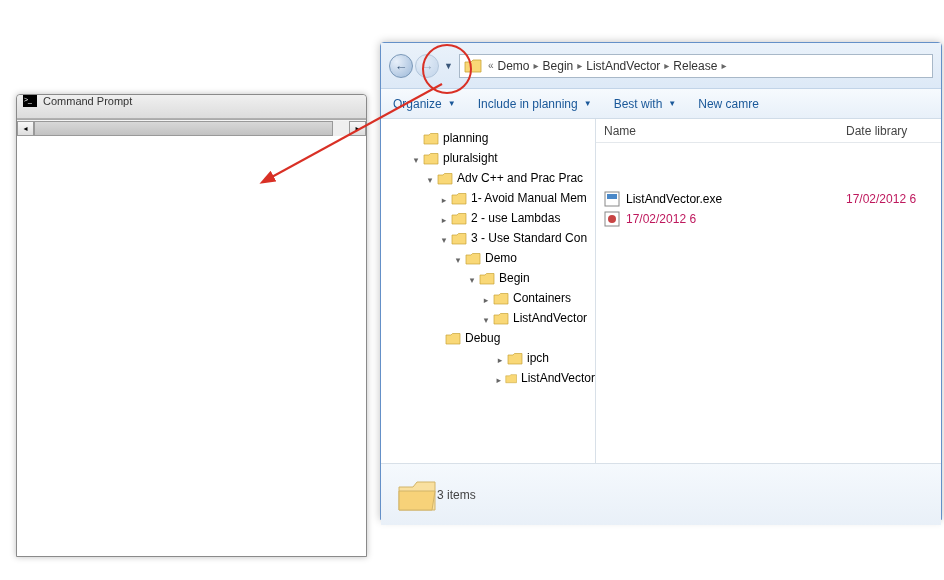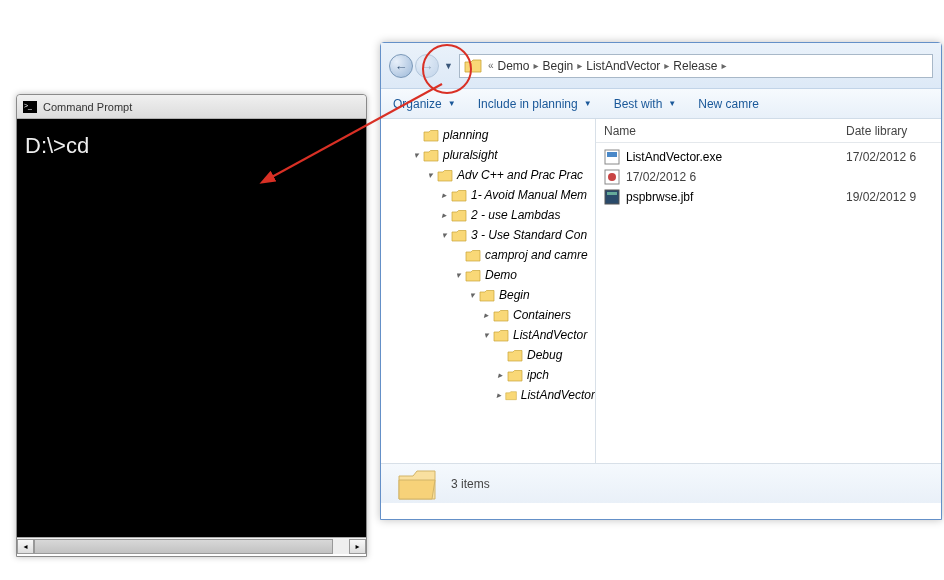--- a/index.html
+++ b/index.html
@@ -1,20 +1,20 @@
 <!DOCTYPE html>
 <html><head>
 <meta charset="utf-8">
 <style>
 * { margin: 0; padding: 0; box-sizing: border-box; font-family: 'Segoe UI', Tahoma, sans-serif; }
 body { background: #fff; width: 944px; height: 580px; position: relative; overflow: hidden; }
 
 
 .cmd-window { position: absolute; left: 16px; top: 94px; width: 351px; height: 463px; border: 1px solid #8a8a8a; background: #fff; border-radius: 4px 4px 0 0; box-shadow: 0 0 6px rgba(0,0,0,0.25); }
-.cmd-titlebar { height: 24px; background: linear-gradient(#f0f0f0,#dcdcdc); display: flex; align-items: center; padding: 0 6px; border-bottom: 1px solid #b0b0b0; border-radius: 4px 4px 0 0; }
+.cmd-titlebar { height: 24px; background: linear-gradient(#f0f0f0,#dcdcdc); display: flex; padding: 0 6px; border-bottom: 1px solid #b0b0b0; border-radius: 4px 4px 0 0; }
 .cmd-icon { width: 14px; height: 12px; background: #000; margin-right: 6px; position: relative; }
 .cmd-icon::after { content: ">_"; color: #fff; font-size: 7px; position: absolute; left: 1px; top: 0; line-height: 10px; }
 .cmd-title { font-size: 11px; color: #333; }
 .cmd-body { background: #000; height: 418px; color: #eee; font-family: 'Consolas','Lucida Console',monospace; font-size: 22px; padding: 14px 8px 8px 8px; overflow: hidden; }
 .cmd-scrollbar { height: 17px; background: linear-gradient(#f5f5f5,#e2e2e2); border-top: 1px solid #aaa; display: flex; align-items: center; }
 .cmd-sb-btn { width: 17px; height: 15px; background: linear-gradient(#f8f8f8,#ddd); border: 1px solid #999; display: flex; align-items: center; justify-content: center; font-size: 8px; }
 .cmd-sb-track { flex: 1; height: 15px; background: #efefef; position: relative; }
 .cmd-sb-thumb { position: absolute; left: 0; top: 0; width: 95%; height: 15px; background: linear-gradient(#d8d8d8,#c2c2c2); border: 1px solid #999; }
 
 
@@ -29,55 +29,52 @@
 .addr-sep { margin: 0 2px; color: #666; font-size: 10px; }
 .addr-crumb { color: #333; padding: 0 2px; }
 
 .toolbar { height: 30px; background: linear-gradient(#f6fafe,#e8f0f9); border-bottom: 1px solid #d0dce8; display: flex; align-items: center; padding: 0 12px; gap: 22px; overflow: hidden; }
 .tool-item { font-size: 12px; color: #1a5899; display: flex; align-items: center; gap: 4px; white-space: nowrap; }
 .tool-item.first { color: #1a5899; }
 .tool-drop { font-size: 8px; margin-left: 2px; }
 
 .exp-body { display: flex; height: 344px; }
 .tree { width: 215px; border-right: 1px solid #d8e0e8; overflow: hidden; padding: 6px 0 6px 0; font-size: 12px; }
-.tree-item { display: flex; align-items: center; height: 20px; padding-left: 8px; cursor: default; white-space: nowrap; font-style: italic; }
+.tree-item { display: flex; align-items: flex-end; height: 20px; padding-left: 8px; cursor: default; white-space: nowrap; }
 .tree-toggle { width: 10px; font-size: 9px; color: #666; display: inline-flex; justify-content: center; }
 .folder-icon { width: 16px; height: 13px; margin: 0 4px 0 2px; display: inline-block; }
 
 .list { flex: 1; overflow: hidden; }
 .list-header { height: 24px; border-bottom: 1px solid #e4e8ec; display: flex; align-items: center; font-size: 12px; color: #444; }
 .list-col-name { padding-left: 8px; width: 250px; }
 .list-col-date { }
-.list-rows { padding: 4px 0; }
+.list-rows { padding: 4px 0; margin-top: 42px; }
 .list-row { display: flex; align-items: center; height: 20px; font-size: 12px; }
 .file-icon { width: 16px; height: 16px; margin: 0 6px 0 8px; display: flex; align-items: center; justify-content: center; font-size: 11px; }
 .list-name { width: 220px; }
-.list-date { color: #404040; }
-
-.status { height: 40px; border-top: 1px solid #d8e0e8; background: linear-gradient(#f5f9fd,#e9f0f8); display: flex; align-items: center; padding: 0 16px; gap: 14px; }
+.list-date { color: #be185d; }
+
+.status { height: 62px; border-top: 1px solid #d8e0e8; background: linear-gradient(#f5f9fd,#e9f0f8); display: flex; align-items: center; padding: 0 16px; }
 .status-folder { width: 40px; height: 36px; }
 .status-text { font-size: 12px; color: #444; }
 
 
 .folder-svg { display: block; }
 
 
 .circle { position: absolute; left: 422px; top: 44px; width: 50px; height: 50px; border: 2px solid #d93025; border-radius: 50%; pointer-events: none; }
 .arrow-svg { position: absolute; left: 252px; top: 78px; pointer-events: none; }
 </style>
 </head>
 <body>
 
 <div class="cmd-window">
   <div class="cmd-titlebar">
     <div class="cmd-icon"></div>
     <div class="cmd-title">Command Prompt</div>
-  </div>
-  <div class="cmd-body">
-    <div>D:\&gt;cd</div>
   </div>
   <div class="cmd-scrollbar">
     <div class="cmd-sb-btn">◂</div>
     <div class="cmd-sb-track">
       <div class="cmd-sb-thumb"></div>
     </div>
     <div class="cmd-sb-btn">▸</div>
   </div>
 </div>
 
@@ -162,27 +159,20 @@
           <span>2 - use Lambdas</span>
         </div>
         <div class="tree-item" style="padding-left: 58px;">
           <span class="tree-toggle">▾</span>
           <svg class="folder-icon folder-svg" viewBox="0 0 16 13">
             <path d="M1 3 L6 3 L7.5 1.5 L15 1.5 L15 12 L1 12 Z" fill="#f9d877" stroke="#c9a536" stroke-width="0.7"></path>
           </svg>
           <span>3 - Use Standard Con</span>
         </div>
         <div class="tree-item" style="padding-left: 72px;">
-          <span class="tree-toggle"></span>
-          <svg class="folder-icon folder-svg" viewBox="0 0 16 13">
-            <path d="M1 3 L6 3 L7.5 1.5 L15 1.5 L15 12 L1 12 Z" fill="#f9d877" stroke="#c9a536" stroke-width="0.7"></path>
-          </svg>
-          <span>camproj and camre</span>
-        </div>
-        <div class="tree-item" style="padding-left: 72px;">
           <span class="tree-toggle">▾</span>
           <svg class="folder-icon folder-svg" viewBox="0 0 16 13">
             <path d="M1 3 L6 3 L7.5 1.5 L15 1.5 L15 12 L1 12 Z" fill="#f9d877" stroke="#c9a536" stroke-width="0.7"></path>
           </svg>
           <span>Demo</span>
         </div>
         <div class="tree-item" style="padding-left: 86px;">
           <span class="tree-toggle">▾</span>
           <svg class="folder-icon folder-svg" viewBox="0 0 16 13">
             <path d="M1 3 L6 3 L7.5 1.5 L15 1.5 L15 12 L1 12 Z" fill="#f9d877" stroke="#c9a536" stroke-width="0.7"></path>
@@ -196,21 +186,21 @@
           </svg>
           <span>Containers</span>
         </div>
         <div class="tree-item" style="padding-left: 100px;">
           <span class="tree-toggle">▾</span>
           <svg class="folder-icon folder-svg" viewBox="0 0 16 13">
             <path d="M1 3 L6 3 L7.5 1.5 L15 1.5 L15 12 L1 12 Z" fill="#f9d877" stroke="#c9a536" stroke-width="0.7"></path>
           </svg>
           <span>ListAndVector</span>
         </div>
-        <div class="tree-item" style="padding-left: 114px;">
+        <div class="tree-item" style="padding-left: 52px;">
           <span class="tree-toggle"></span>
           <svg class="folder-icon folder-svg" viewBox="0 0 16 13">
             <path d="M1 3 L6 3 L7.5 1.5 L15 1.5 L15 12 L1 12 Z" fill="#f9d877" stroke="#c9a536" stroke-width="0.7"></path>
           </svg>
           <span>Debug</span>
         </div>
         <div class="tree-item" style="padding-left: 114px;">
           <span class="tree-toggle">▸</span>
           <svg class="folder-icon folder-svg" viewBox="0 0 16 13">
             <path d="M1 3 L6 3 L7.5 1.5 L15 1.5 L15 12 L1 12 Z" fill="#f9d877" stroke="#c9a536" stroke-width="0.7"></path>
@@ -243,30 +233,20 @@
           </div>
           <div class="list-row">
             <div class="file-icon">
               <svg width="16" height="16">
                 <rect x="1" y="1" width="14" height="14" fill="#fff" stroke="#888"></rect>
                 <circle cx="8" cy="8" r="4" fill="#c84444"></circle>
               </svg>
             </div>
             <div class="list-date">17/02/2012 6</div>
           </div>
-          <div class="list-row">
-            <div class="file-icon">
-              <svg width="16" height="16">
-                <rect x="1" y="1" width="14" height="14" fill="#2a4a6a" stroke="#555"></rect>
-                <rect x="3" y="3" width="10" height="3" fill="#6a9"></rect>
-              </svg>
-            </div>
-            <div class="list-name">pspbrwse.jbf</div>
-            <div class="list-date">19/02/2012 9</div>
-          </div>
         </div>
     </div>
   </div>
 
   <div class="status">
     <svg class="status-folder folder-svg" viewBox="0 0 40 36">
         <path d="M2 10 L16 10 L20 5 L38 5 L38 33 L2 33 Z" fill="#f9e0a0" stroke="#d2b468" stroke-width="1"></path>
         <path d="M2 14 L38 14 L35 33 L2 33 Z" fill="#f7d279" stroke="#d2b468" stroke-width="1"></path>
       </svg>
     <div class="status-text">3 items</div>

